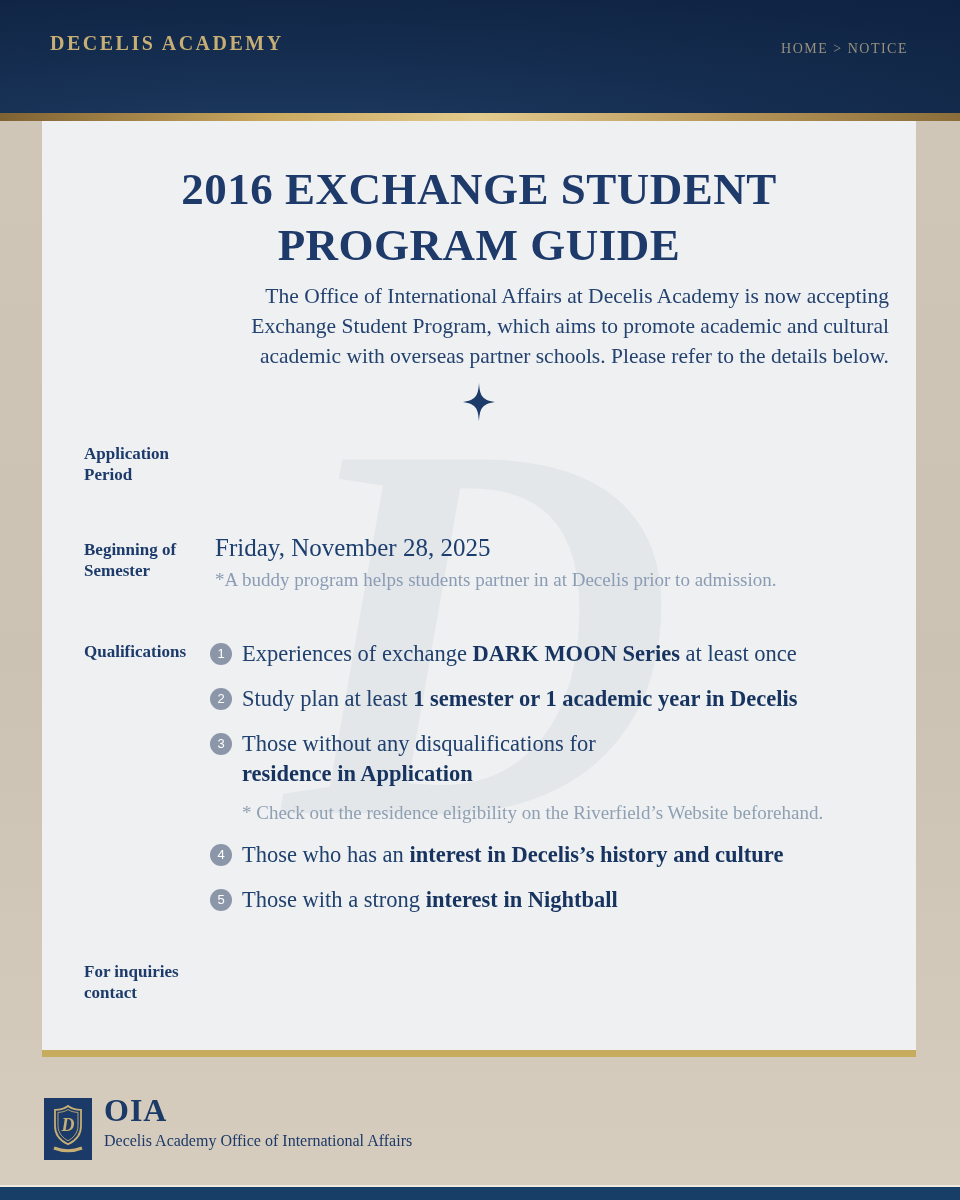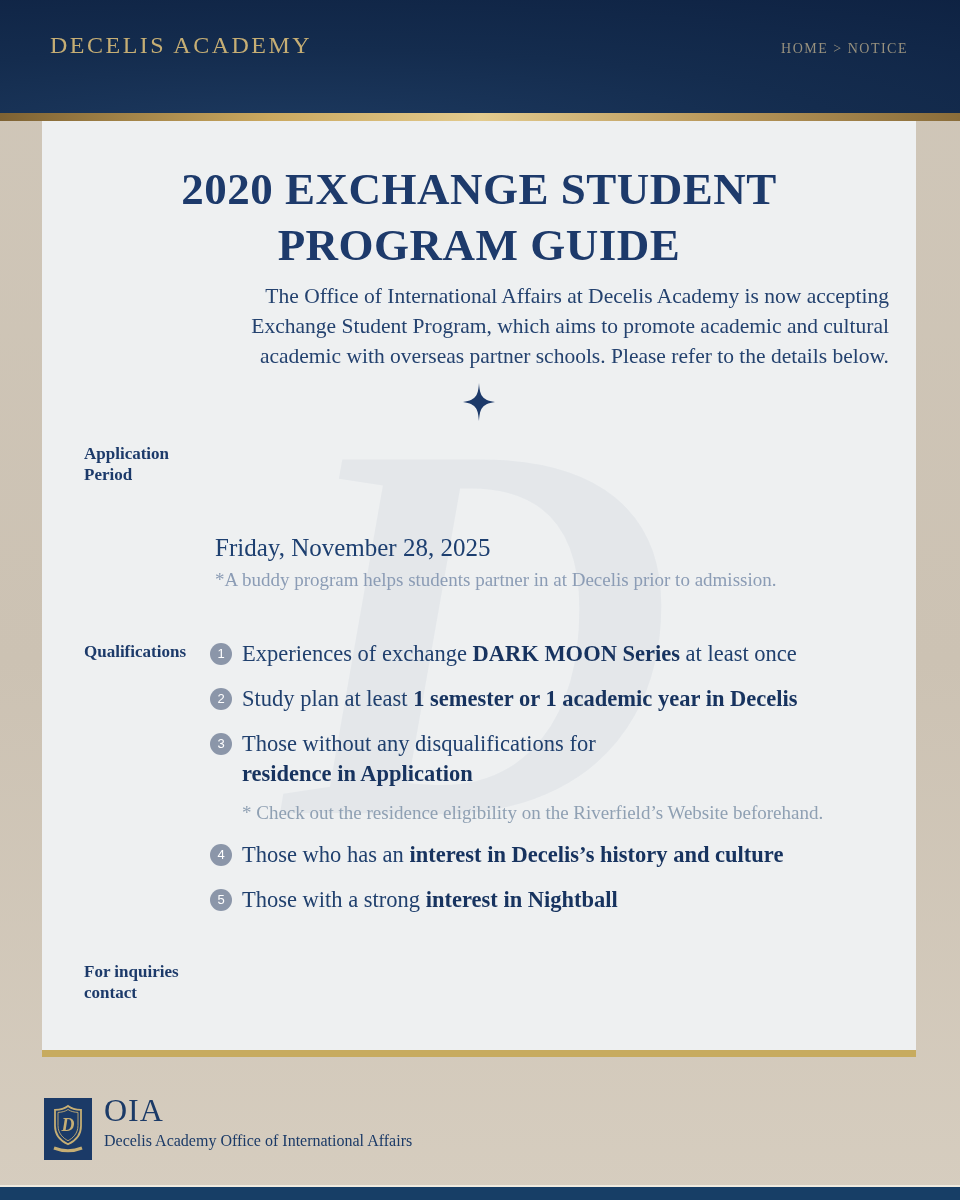--- a/index.html
+++ b/index.html
@@ -9,21 +9,21 @@
     background:linear-gradient(180deg,#d0c7b9 0%,#ccc2b3 55%,#d6cdbf 100%);
   }
 
   
   .header{
     position:absolute;top:0;left:0;width:960px;height:113px;
     background:radial-gradient(130% 170% at 30% 120%, #1d3a60 0%, #142c4e 45%, #0d2040 100%);
   }
   .brand{
     position:absolute;left:50px;top:32px;
-    color:#c6ae74;font-size:24px;font-weight:normal;letter-spacing:2.5px;
+    color:#c6ae74;font-size:20px;font-weight:bold;letter-spacing:2.5px;
     cursor:pointer;white-space:nowrap;
   }
   .breadcrumb{
     position:absolute;right:52px;top:41px;
     color:#98917e;font-size:14px;letter-spacing:1.5px;cursor:pointer;white-space:nowrap;
   }
   .gold-bar{
     position:absolute;top:113px;left:0;width:960px;height:8px;
     background:linear-gradient(90deg,#7e6233 0%,#caa85f 28%,#e3cb8e 50%,#b8975a 75%,#8a6d3a 100%);
   }
@@ -88,21 +88,21 @@
     color:#8fa0b3;font-size:19px;line-height:24px;margin-top:12px;white-space:nowrap;
   }
 
   
   .crest{
     position:absolute;left:44px;top:1098px;width:48px;height:62px;
     background:#1b3a67;display:flex;align-items:center;justify-content:center;
   }
   .oia{
     position:absolute;left:104px;top:1092px;
-    color:#1b3a67;font-size:32px;font-weight:normal;letter-spacing:1px;
+    color:#1b3a67;font-size:32px;font-weight:bold;letter-spacing:1px;
   }
   .org{
     position:absolute;left:104px;top:1132px;
     color:#1b3a67;font-size:16px;
   }
   .bottom-bar{
     position:absolute;left:0;bottom:0;width:960px;height:13px;
     background:#173e66;border-top:2px solid #efeadf;
   }
 </style>
@@ -112,38 +112,39 @@
 <div class="header">
   <div class="brand">DECELIS ACADEMY</div>
   <div class="breadcrumb">HOME &gt; NOTICE</div>
 </div>
 <div class="gold-bar"></div>
 
 <div class="card">
   <div class="watermark">D</div>
 
   <div class="title">
-    <div>2020 EXCHANGE STUDENT</div>
+    <div>2016 EXCHANGE STUDENT</div>
     <div>PROGRAM GUIDE</div>
   </div>
 
   <div class="intro">
     <div>The Office of International Affairs at Decelis Academy is now accepting</div>
     <div>Exchange Student Program, which aims to promote academic and cultural</div>
     <div>academic with overseas partner schools. Please refer to the details below.</div>
   </div>
 
   <div class="star">
     <svg width="32" height="38" viewBox="0 0 32 38">
       <path d="M16 0 C16.9 10.5 17.6 17 32 19 C17.6 21 16.9 27.5 16 38 C15.1 27.5 14.4 21 0 19 C14.4 17 15.1 10.5 16 0 Z" fill="#1d3a6a"></path>
     </svg>
   </div>
 
   <div class="row-label label-app">Application Period</div>
 
+  <div class="row-label label-sem">Beginning of Semester</div>
   <div class="row-value value-sem">Friday, November 28, 2025</div>
   <div class="row-note note-sem">*A buddy program helps students partner in at Decelis prior to admission.</div>
 
   <div class="row-label label-qual">Qualifications</div>
   <div class="q-list">
 
     <div class="q-item">
       <span class="q-badge">1</span>
       <span class="q-text"><span>Experiences of exchange </span><b>DARK MOON Series</b><span> at least once</span></span>
     </div>

